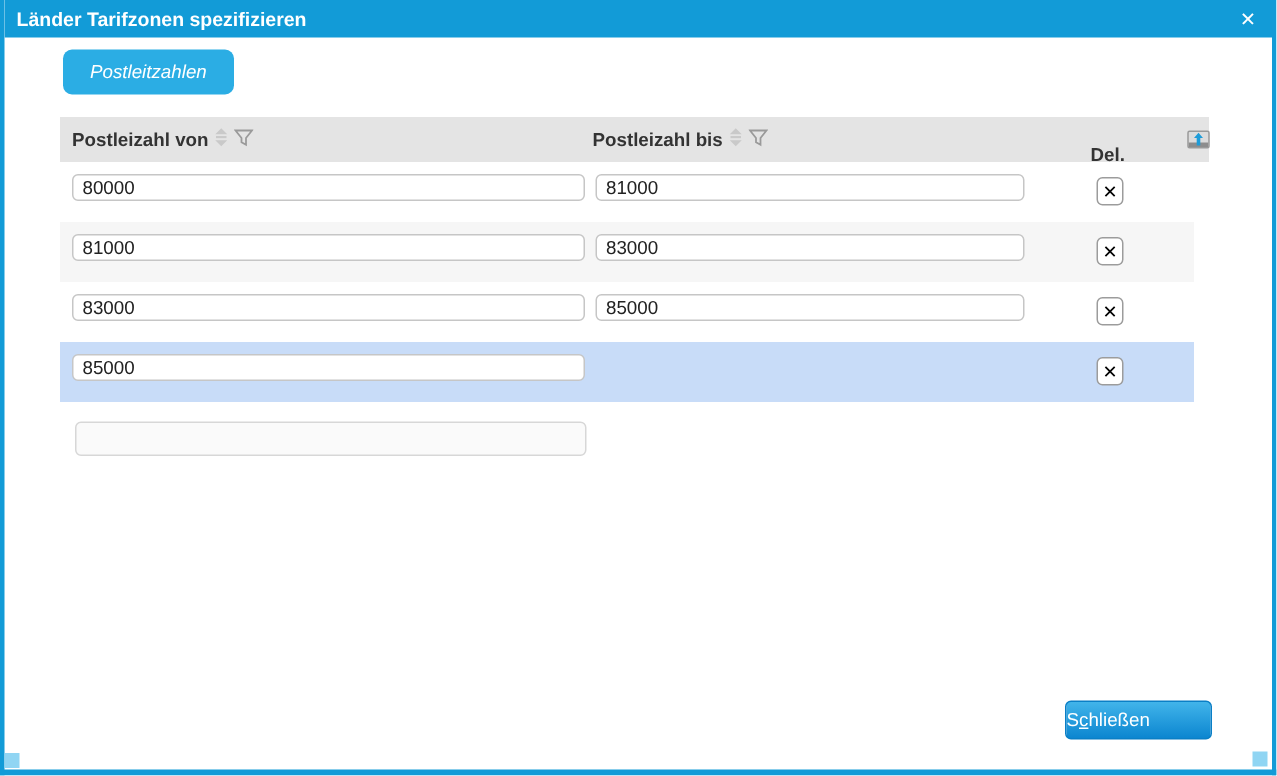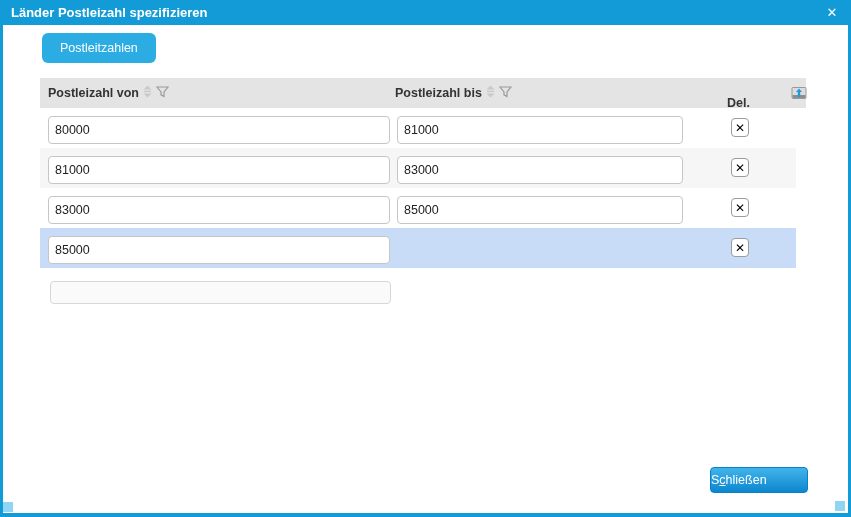--- a/index.html
+++ b/index.html
@@ -16,38 +16,38 @@
     background:var(--titlebar,#129bd7);color:#fff;
     font-size:13px;font-weight:bold;line-height:25px;padding-left:8px;
   }
   .close{
     position:absolute;right:8px;top:0;width:16px;height:25px;line-height:25px;
     text-align:center;font-size:13px;font-weight:bold;color:#fff;cursor:pointer;
   }
   .tab{
     position:absolute;left:39px;top:33px;height:30px;line-height:30px;
     padding:0 18px;background:var(--tab,#2bade4);color:#fff;
-    font-size:12.5px;border-radius:6px;cursor:pointer;
+    font-size:12.5px;border-radius:6px;cursor:pointer;font-style:italic;
   }
   .grid-header{
     position:absolute;left:37px;top:78px;width:766px;height:30px;
     background:var(--header-bg,#e4e4e4);color:#333;font-size:12.5px;font-weight:bold;
   }
   .hdr-group{position:absolute;top:0;height:30px;line-height:30px;display:flex;align-items:center;gap:3px;}
   .hdr-von{left:8px;}
   .hdr-bis{left:355px;}
   .hdr-del{position:absolute;left:687px;top:0;line-height:30px;margin-top:10px;}
   .hdr-grid-icon{position:absolute;left:751px;top:7px;width:16px;height:16px;cursor:pointer;}
   .hdr-icon{display:inline-block;margin-top:1px;cursor:pointer;}
   .rows{position:absolute;left:37px;top:108px;width:756px;}
   .grid-row{position:relative;width:756px;height:40px;background:#fff;}
   .grid-row.striped{background:var(--stripe-row,#f6f6f6);}
   .grid-row.selected{background:var(--selected-row,#c8dcf8);}
   .cell-input{
-    position:absolute;top:8px;height:28px;border:1px solid #c6c6c6;border-radius:4px;
+    position:absolute;top:8px;height:18px;border:1px solid #c6c6c6;border-radius:4px;
     padding:0 6px;font-size:12.5px;color:#222;background:#fff;outline:none;
   }
   .inp-von{left:8px;width:342px;}
   .inp-bis{left:357px;width:286px;}
   .del-btn{
     position:absolute;left:691px;top:10px;width:18px;height:19px;
     border:1px solid #9c9c9c;border-radius:4px;background:#fff;
     display:flex;align-items:center;justify-content:center;
     font-size:12px;font-weight:bold;color:#000;cursor:pointer;padding:0;line-height:1;
   }
@@ -66,21 +66,21 @@
   .grip{position:absolute;width:10px;height:10px;background:var(--grip,#90d5f3);}
   .grip-left{left:0;top:502px;}
   .grip-right{left:832px;top:501px;}
 </style>
 </head>
 <body>
 
 <div class="window">
 
   <div class="titlebar">
-    <span>Länder Postleizahl spezifizieren</span>
+    <span>Länder Tarifzonen spezifizieren</span>
     <span class="close">✕</span>
   </div>
 
   <div class="tab">Postleitzahlen</div>
 
   <div class="grid-header">
     <div class="hdr-group hdr-von">
       <span>Postleizahl von</span>
       <span class="hdr-icon">
         <svg width="11" height="13" viewBox="0 0 11 13">

